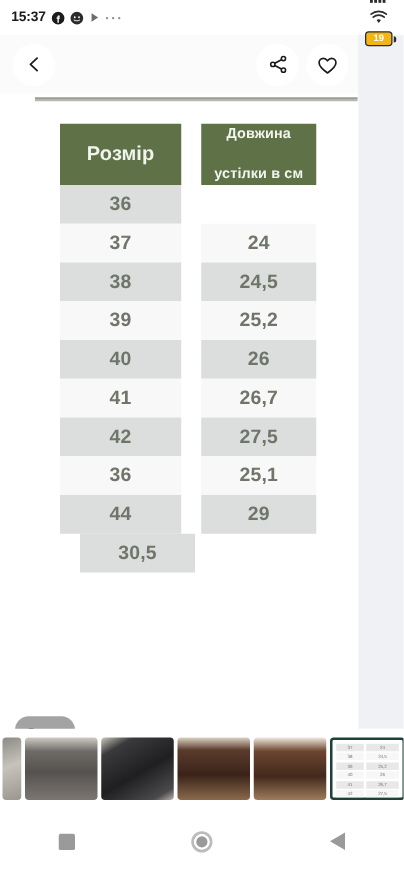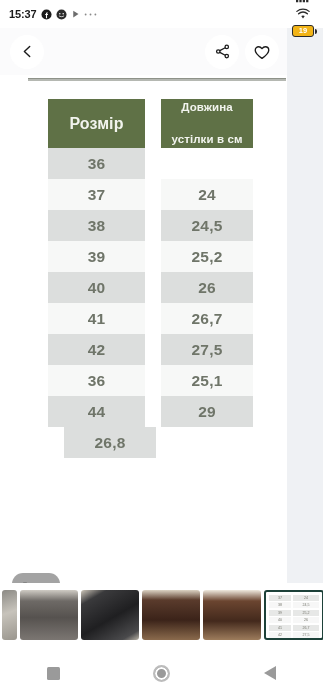--- a/index.html
+++ b/index.html
@@ -320,21 +320,21 @@
           </div>
           <div class="trow light">
             <div class="cell c1">36</div>
             <div class="cell c2">25,1</div>
           </div>
           <div class="trow shade">
             <div class="cell c1">44</div>
             <div class="cell c2">29</div>
           </div>
           <div class="trow shade">
-            <div class="cell c2">26,8</div>
+            <div class="cell c2">30,5</div>
           </div>
         </div>
     </div>
   </div>
 
   <div class="counter">
     <svg width="14" height="14" viewBox="0 0 24 24">
       <rect x="2" y="6.5" width="20" height="13.5" rx="2.4" stroke="#2d2d2d" stroke-width="2" fill="none"></rect>
       <path d="M8 6.5l1.4-2.5h5.2L16 6.5" stroke="#2d2d2d" stroke-width="2" fill="none" stroke-linejoin="round"></path>
       <circle cx="12" cy="13.3" r="3.5" stroke="#2d2d2d" stroke-width="2" fill="none"></circle>

